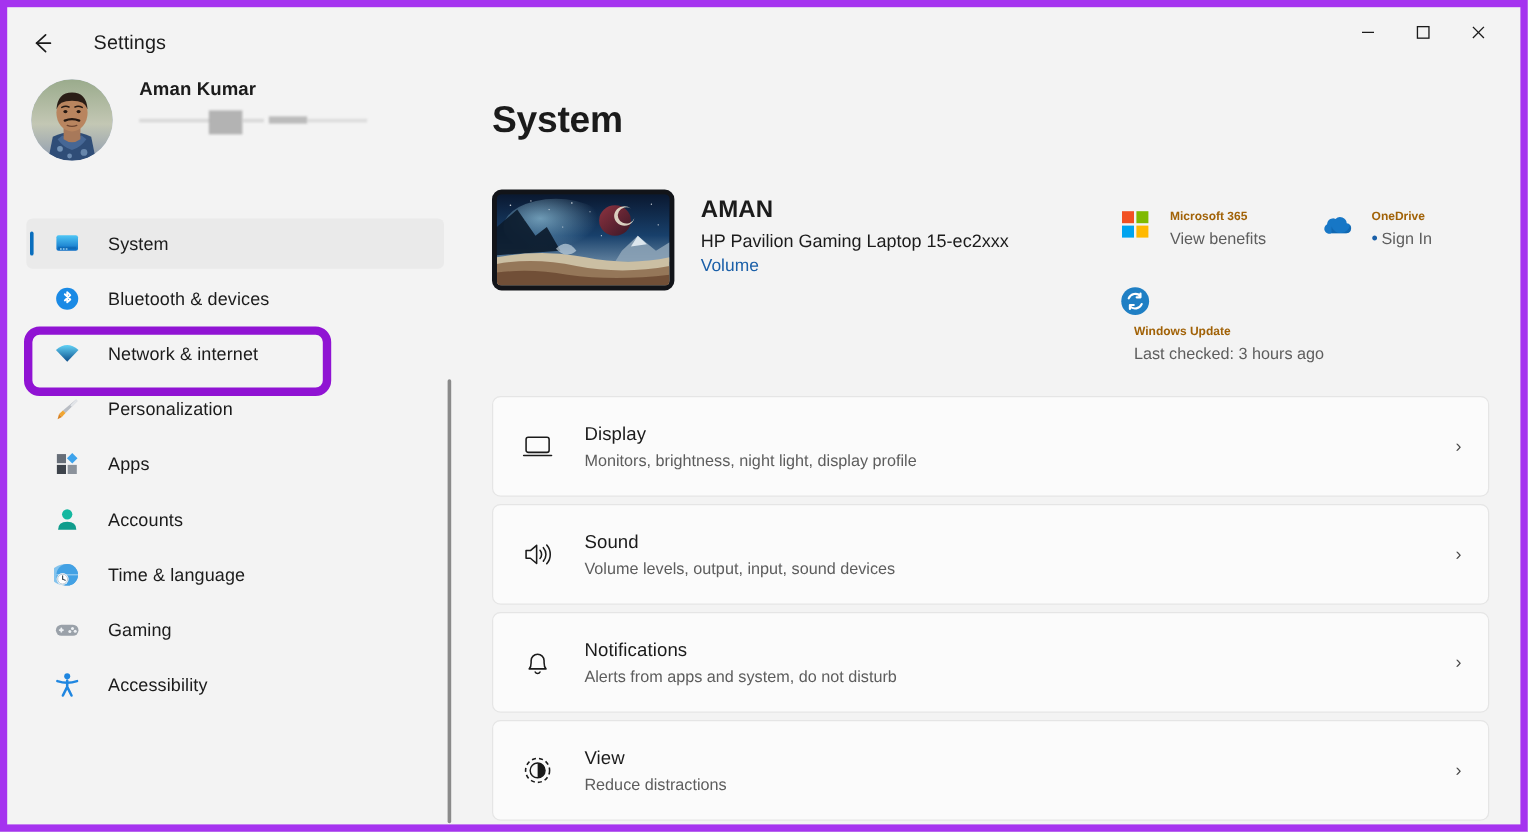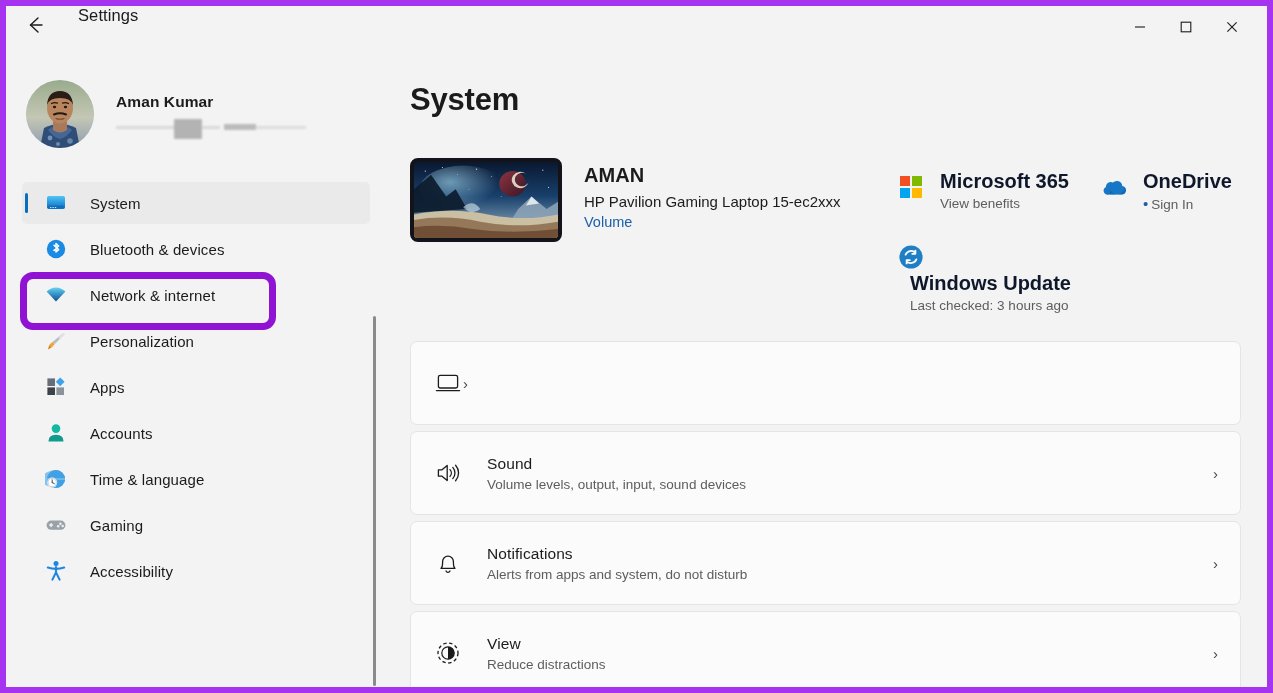--- a/index.html
+++ b/index.html
@@ -20,21 +20,21 @@
     background: #f3f3f3;
     overflow: hidden;
   }
 
   
   #titlebar {
     position: absolute;
     top: 0; left: 0; right: 12px;
     height: 60px;
     display: flex;
-    align-items: flex-start;
+    align-items: center;
   }
   #back-button {
     width: 38px; height: 38px;
     margin-left: 10px;
     display: flex; align-items: center; justify-content: center;
     border-radius: 6px;
     cursor: pointer;
   }
   #app-title {
     font-size: 16.5px;
@@ -60,21 +60,20 @@
     position: absolute;
     top: 60px; left: 0;
     width: 382px;
     bottom: 0;
     padding-left: 6px;
   }
 
   
   #profile {
     display: flex;
-    align-items: center;
     padding: 0 0 0 14px;
     height: 96px;
   }
   #avatar {
     width: 68px; height: 68px;
     border-radius: 50%;
     flex: 0 0 68px;
     overflow: hidden;
     background: #b9c3d0;
     position: relative;
@@ -267,23 +266,23 @@
     min-width: 150px;
   }
   .status-icon {
     width: 30px; height: 30px;
     flex: 0 0 30px;
     display: flex; align-items: center; justify-content: center;
     margin-top: 2px;
   }
   .status-text { margin-left: 14px; }
   .status-title {
-    font-size: 20px;
+    font-size: 10px;
     font-weight: bold;
-    color: #0f172a;
+    color: #a16207;
     white-space: nowrap;
   }
   .status-sub {
     font-size: 13.5px;
     color: #5d5d5d;
     margin-top: 3px;
     white-space: nowrap;
   }
   .status-sub .dot {
     color: #1a5fa8;
@@ -666,20 +665,24 @@
 
     <div id="cards">
 
       <div class="card">
         <span class="card-icon">
           <svg width="26" height="26" viewBox="0 0 26 26">
             <rect x="3.4" y="5.4" width="19.2" height="12.6" rx="1.8" fill="none" stroke="currentColor" stroke-width="1.3"></rect>
             <line x1="1.4" y1="20.6" x2="24.6" y2="20.6" stroke="currentColor" stroke-width="1.3" stroke-linecap="round"></line>
           </svg>
         </span>
+        <span class="card-text">
+          <span class="card-title" style="display:block">Display</span>
+          <span class="card-sub" style="display:block">Monitors, brightness, night light, display profile</span>
+        </span>
         <span class="card-chevron">›</span>
       </div>
 
       <div class="card">
         <span class="card-icon">
           <svg width="26" height="26" viewBox="0 0 26 26">
             <path d="M3.4 9.8 h3.6 L12.2 5.4 v15.2 L7 16.2 H3.4 Z" fill="none" stroke="currentColor" stroke-width="1.3" stroke-linejoin="round"></path>
             <path d="M15 9.6 a5 5 0 0 1 0 6.8" fill="none" stroke="currentColor" stroke-width="1.3" stroke-linecap="round"></path>
             <path d="M17.8 7.4 a8.4 8.4 0 0 1 0 11.2" fill="none" stroke="currentColor" stroke-width="1.3" stroke-linecap="round"></path>
             <path d="M20.6 5.2 a11.8 11.8 0 0 1 0 15.6" fill="none" stroke="currentColor" stroke-width="1.3" stroke-linecap="round"></path>

